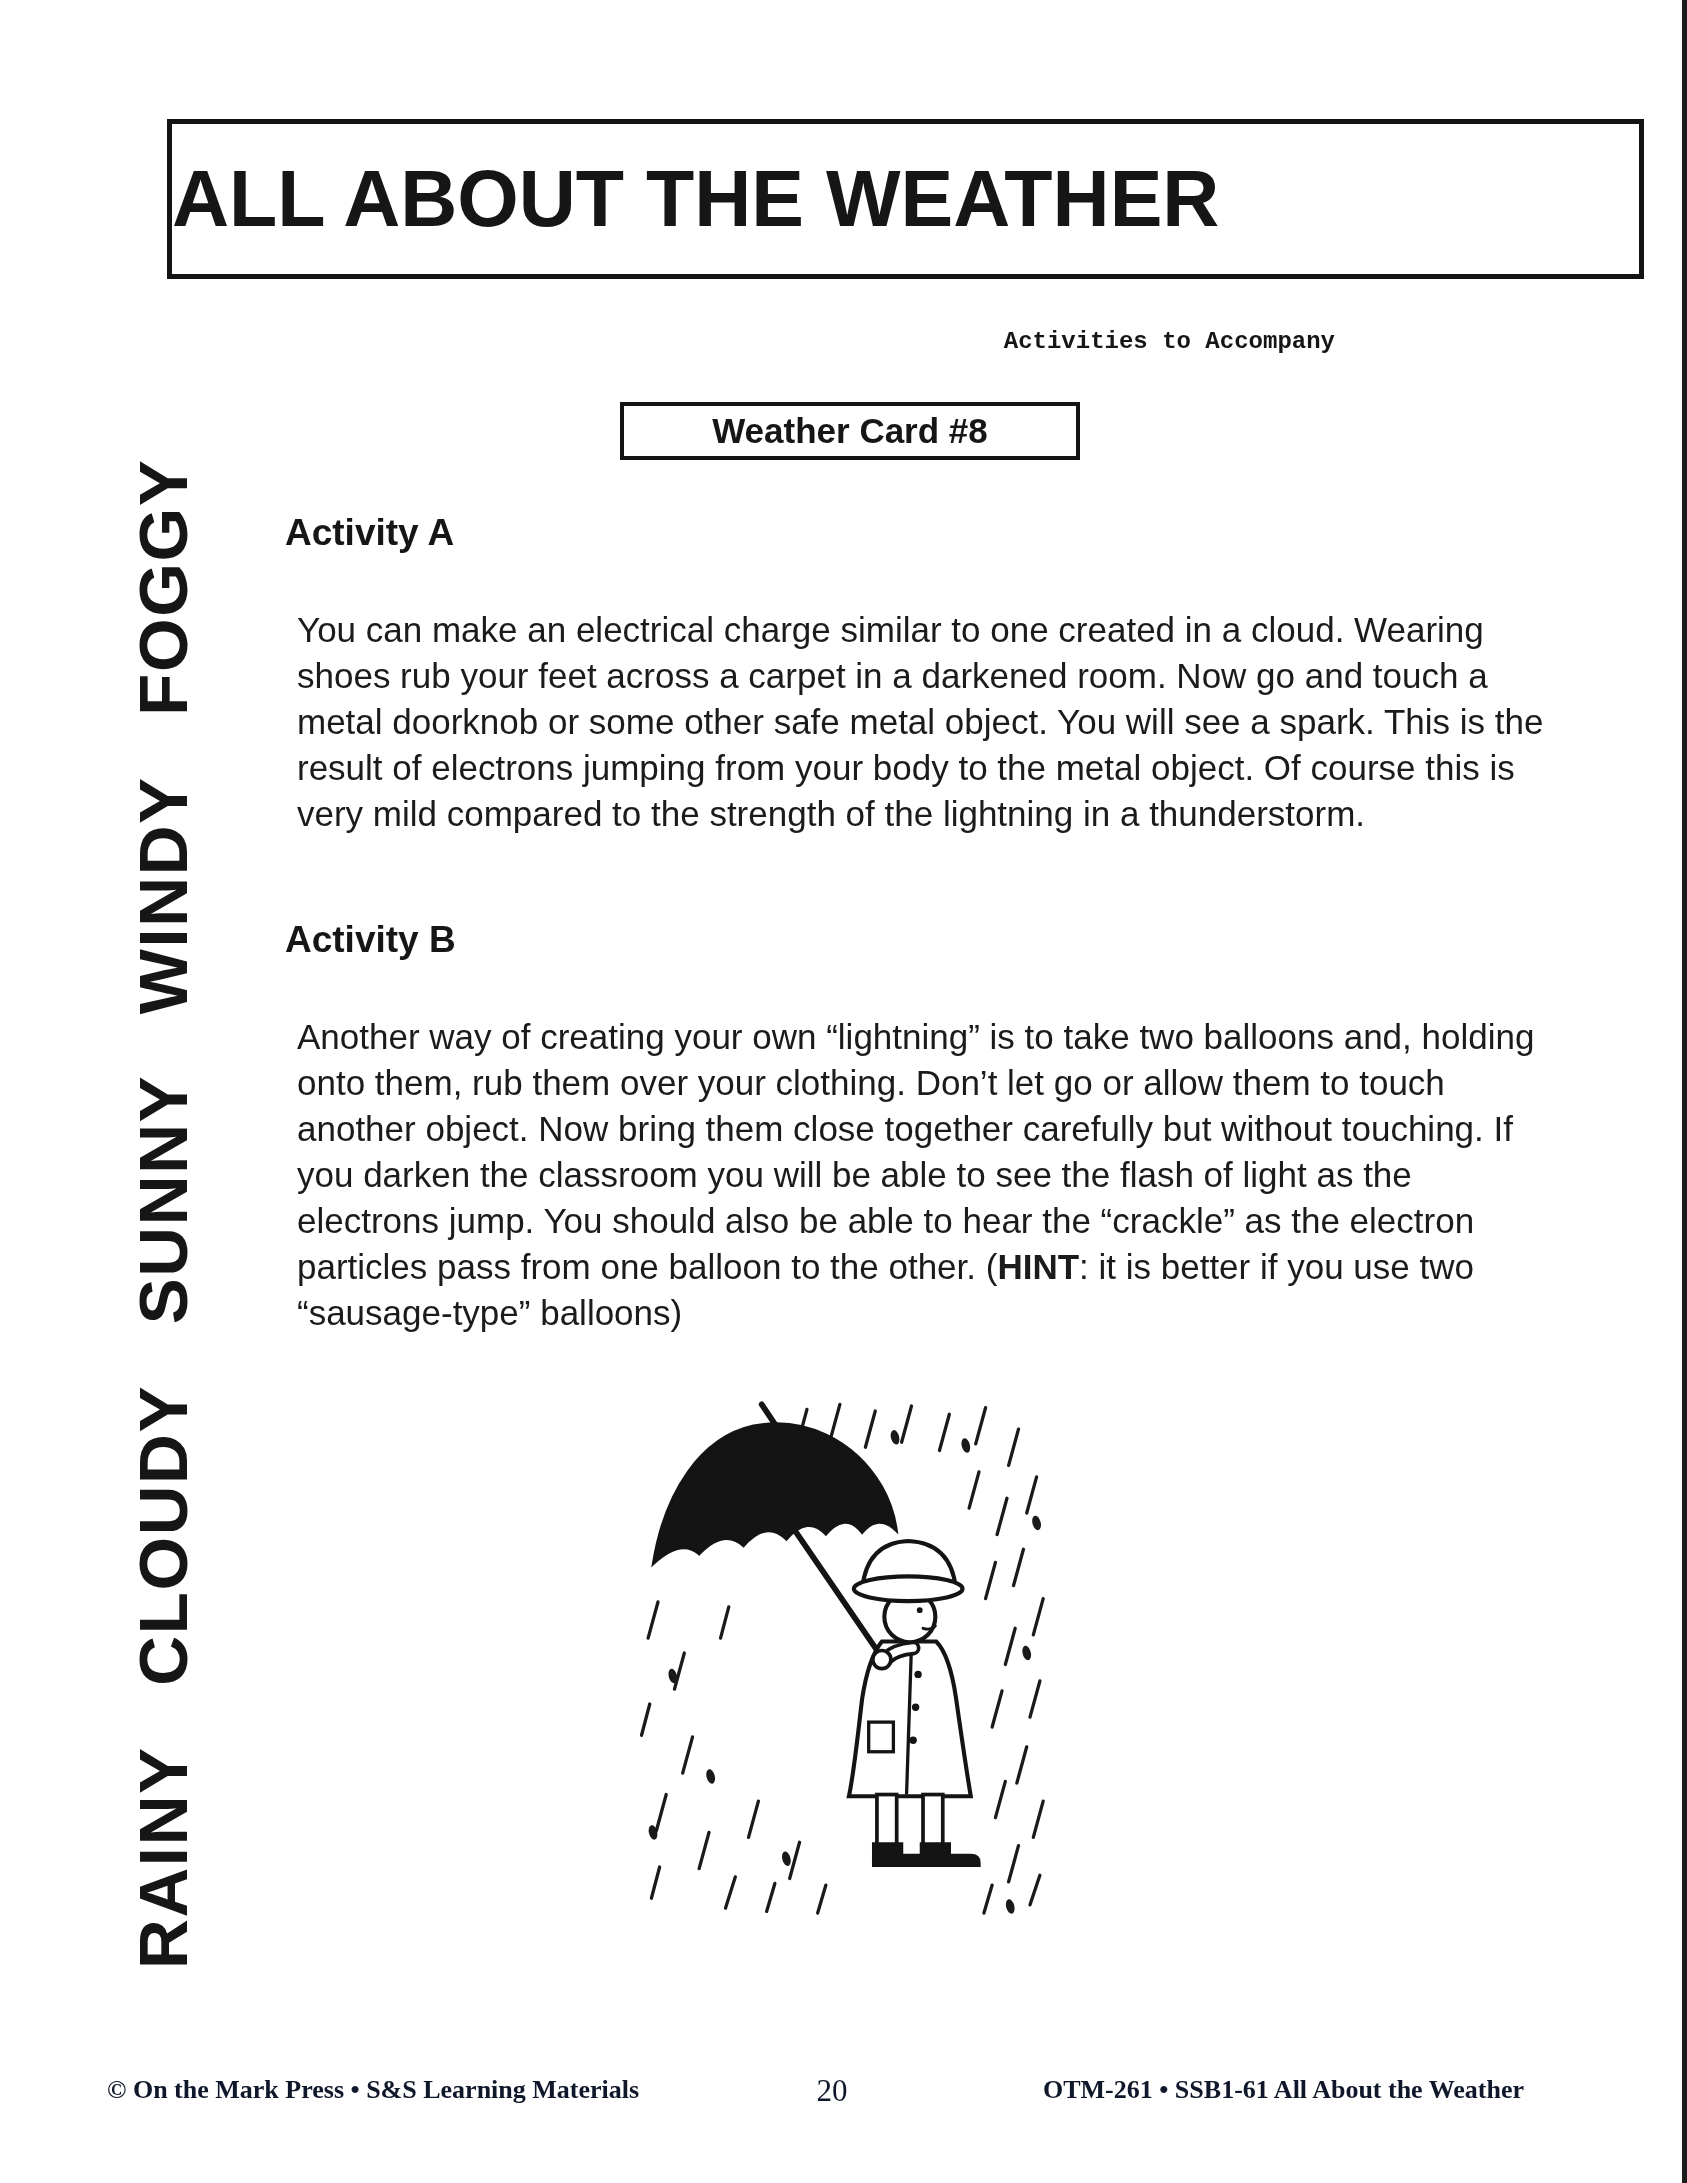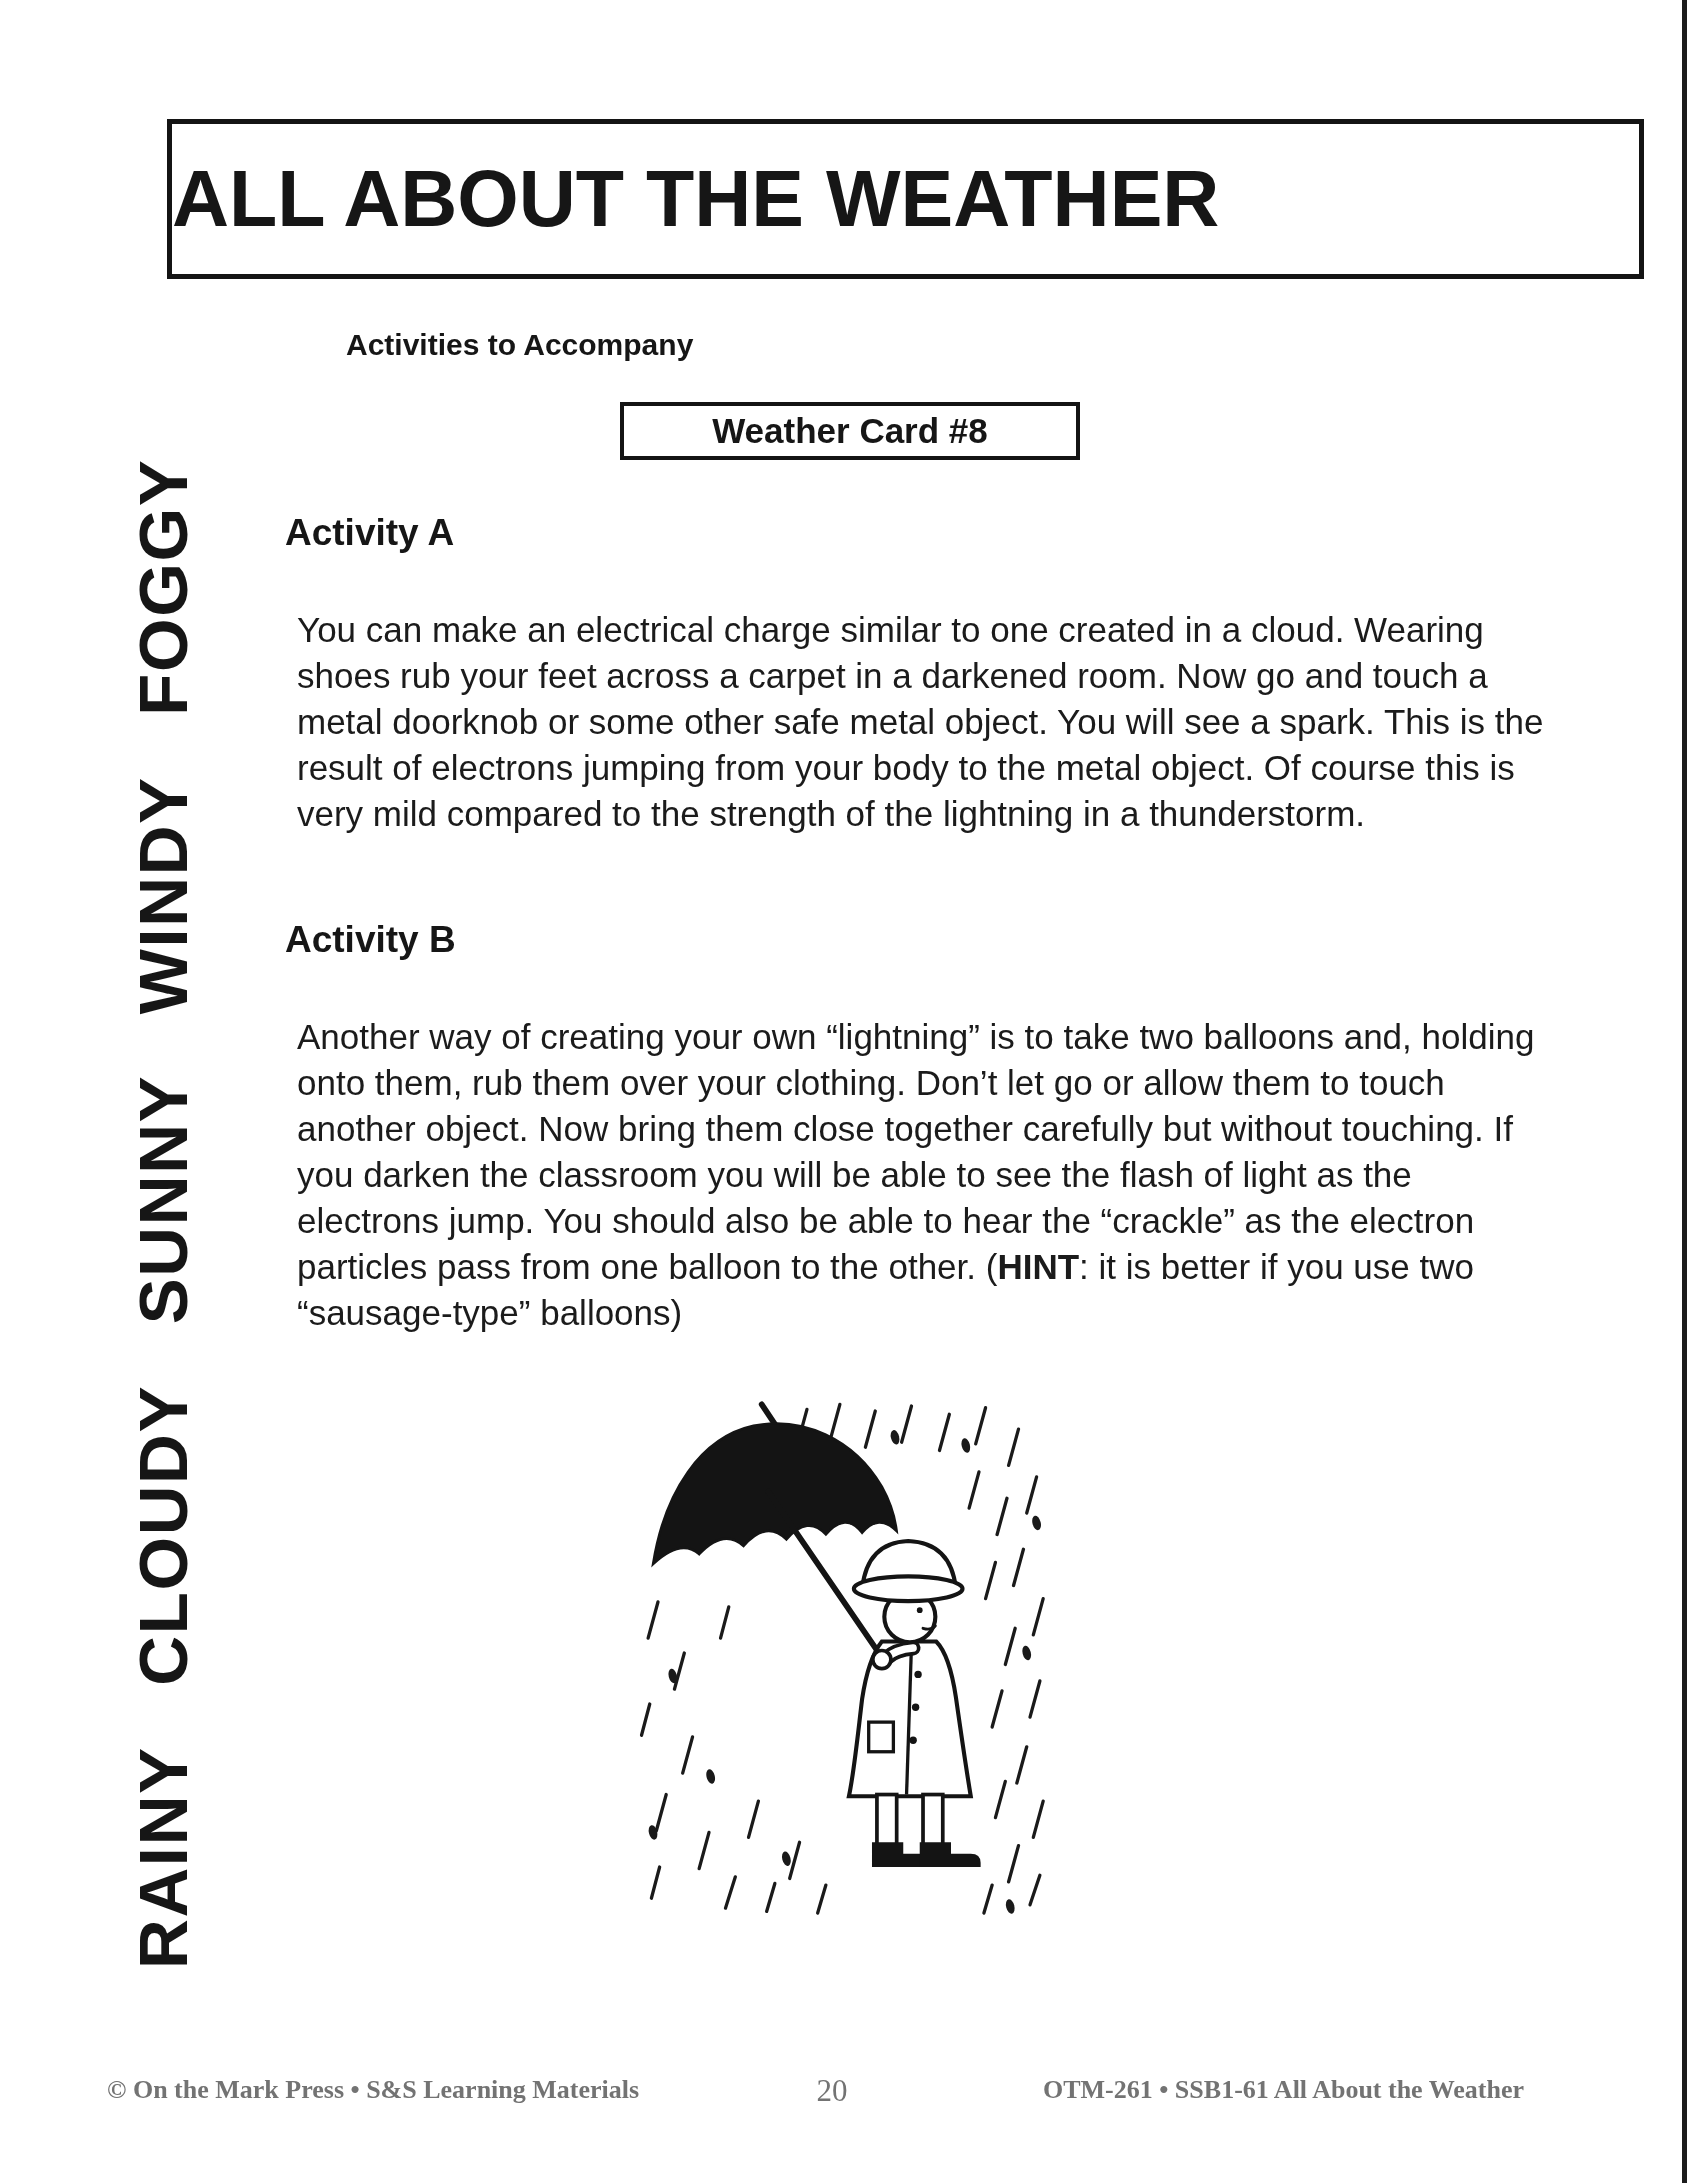--- a/index.html
+++ b/index.html
@@ -40,23 +40,24 @@
     font-size: 79px;
     font-weight: 700;
     letter-spacing: 0px;
     white-space: nowrap;
   }
   .subtitle {
     position: absolute;
     left: 346px;
     top: 328px;
     width: 989px;
-    text-align: left;
-    font-size: 30px;
-    font-weight: 700;
+    text-align: right;
+    font-size: 24px;
+    font-weight: 700;
+    font-family: Liberation Mono, monospace;
   }
   .card-box {
     position: absolute;
     left: 620px;
     top: 402px;
     width: 460px;
     height: 58px;
     border: 4.1px solid #141414;
     box-sizing: border-box;
     display: flex;
@@ -108,21 +109,21 @@
   }
   .footer {
     position: absolute;
     left: 0;
     top: 2075px;
     width: 1687px;
     height: 41px;
     font-family: "Liberation Serif", serif;
     font-weight: 700;
     font-size: 26px;
-    color: #737373;
+    color: #0f172a;
   }
   .footer-left  { position: absolute; left: 107px; top: 0; }
   .footer-page  { position: absolute; left: 791px; top: -1.6px; width: 82px; text-align: center; font-size: 31px; font-weight: 400; }
   .footer-right { position: absolute; right: 163px; top: 0; }
 </style>
 </head>
 <body>
 
 <div class="page">
 

